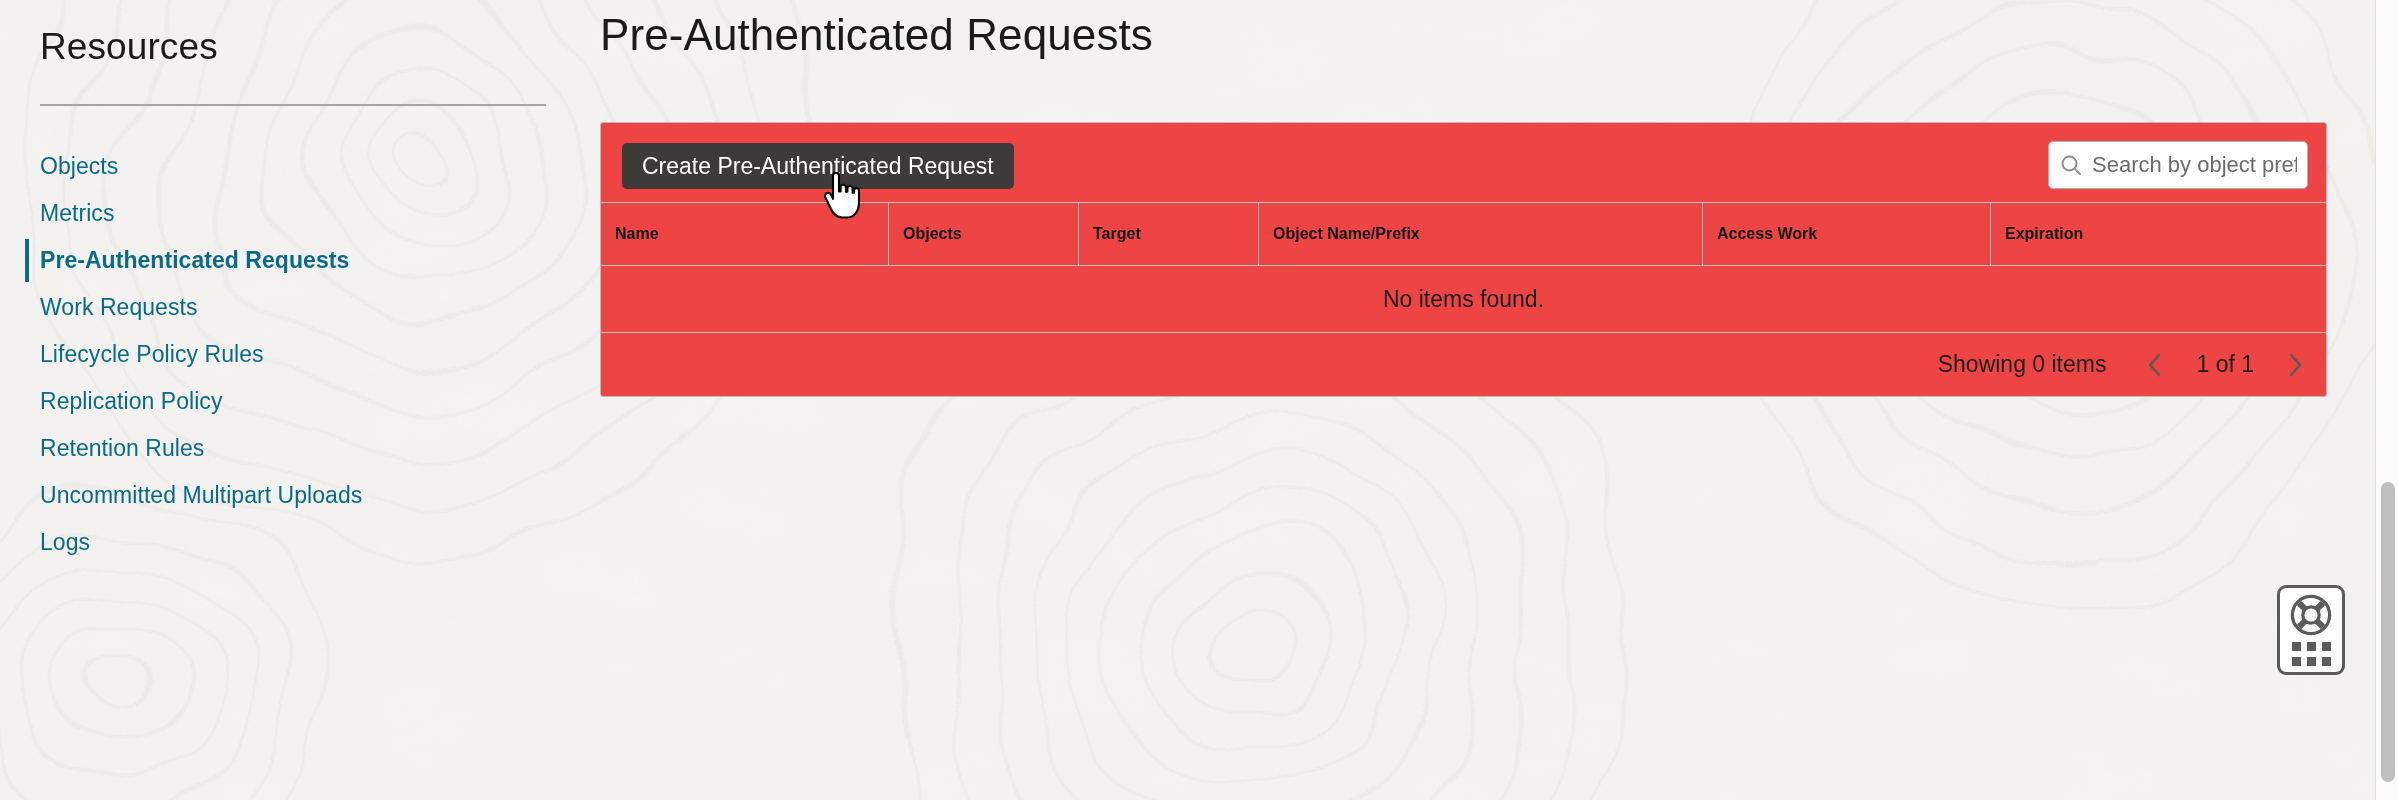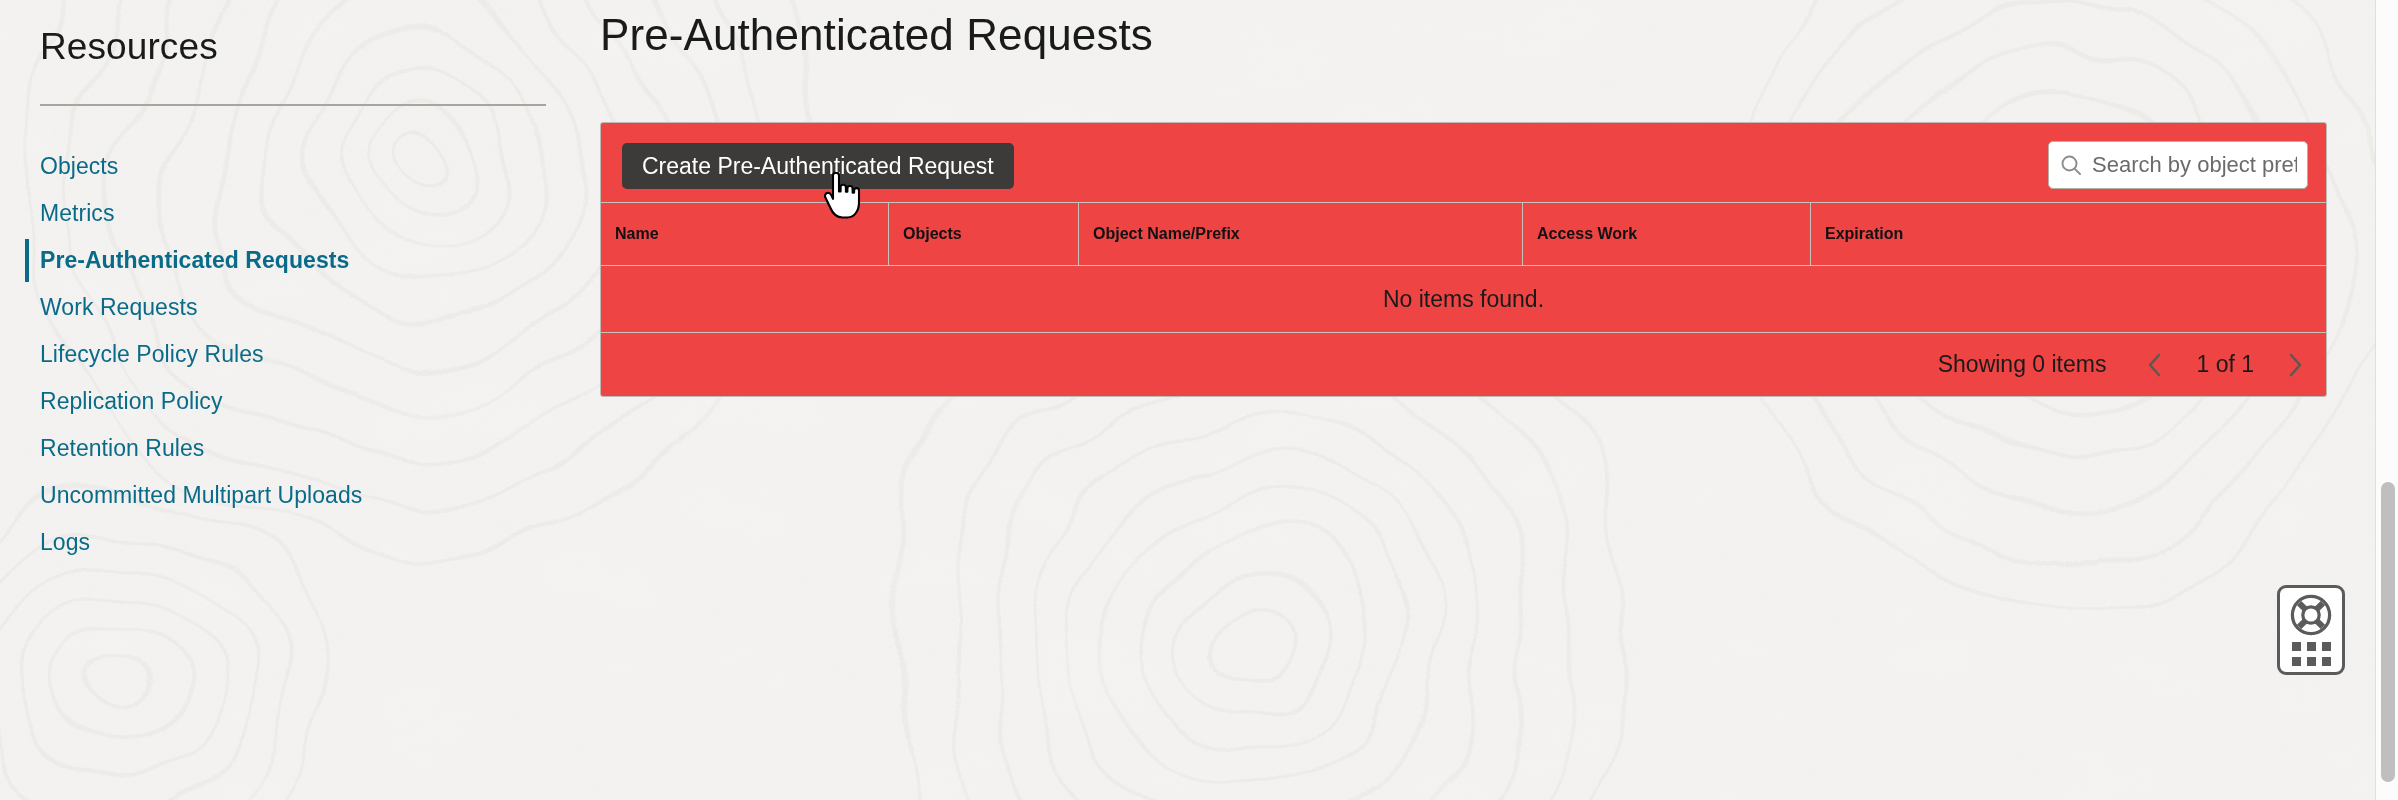--- a/index.html
+++ b/index.html
@@ -428,20 +428,21 @@
             <circle cx="10.5" cy="10.5" r="7"></circle>
             <line x1="15.6" y1="15.6" x2="21" y2="21"></line>
           </svg>
           <input id="search-input" type="text" placeholder="Search by object prefix" style="">
         </div>
       </div>
 
       <div id="table-header-row">
           <div class="th" style="width: 288px; flex: 0 0 288px;">Name</div>
           <div class="th" style="width: 190px; flex: 0 0 190px;">Objects</div>
+          <div class="th" style="width: 180px; flex: 0 0 180px;">Target</div>
           <div class="th" style="width: 444px; flex: 0 0 444px;">Object Name/Prefix</div>
           <div class="th" style="width: 288px; flex: 0 0 288px;">Access Work</div>
           <div class="th" style="width: 335px; flex: 0 0 335px;">Expiration</div>
         </div>
 
       <div id="empty-row">No items found.</div>
 
       <div id="table-footer">
         <span id="showing-items">Showing 0 items</span>
 

